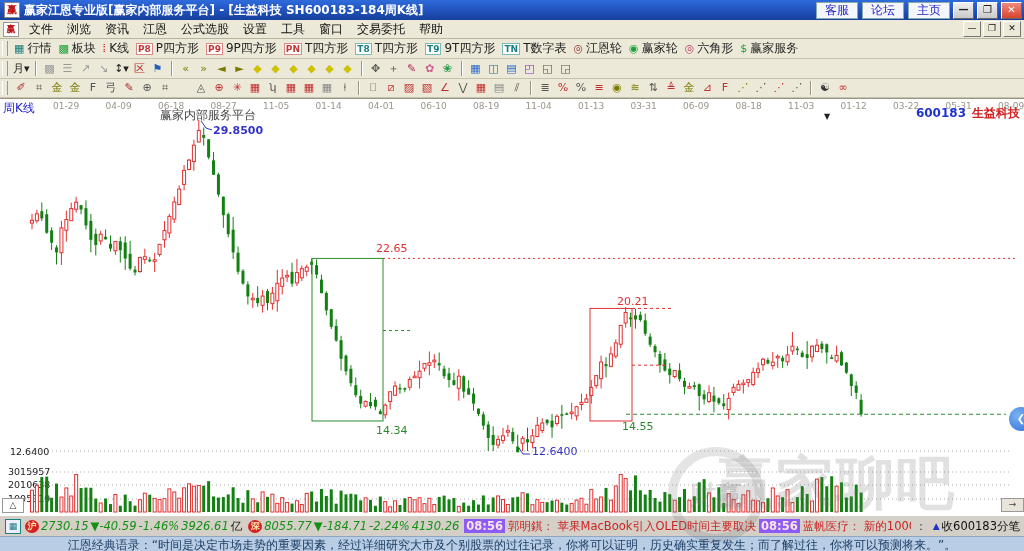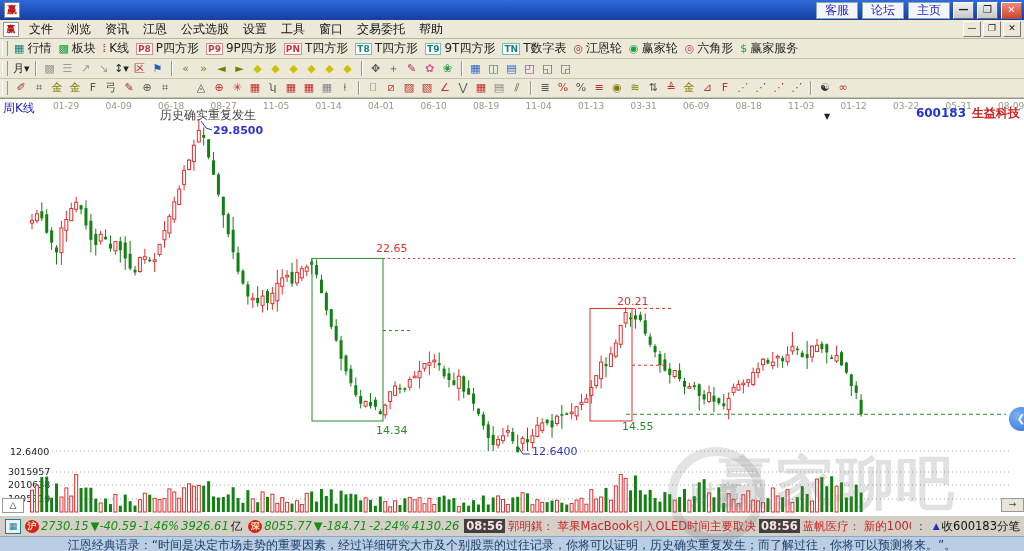--- a/index.html
+++ b/index.html
@@ -64,36 +64,37 @@
   .tri-btn{left:2px;top:399px;width:20px;height:13px;background:#fff;border:1px solid #999;
     font-size:9px;line-height:12px;text-align:center;color:#333;}
   
   .statusbar{height:20px;background:#d4d0c8;border-top:1px solid #fff;display:flex;align-items:center;
     font-size:11.5px;white-space:nowrap;overflow:hidden;padding-left:3px;}
   .st-ico{display:inline-block;width:14px;height:13px;font-size:9px;line-height:13px;text-align:center;margin:0 2px;}
   .grid-ico{color:#1b8080;border:1px solid #1b8080;background:#eef;}
   .idx-ico{background:#d42020;color:#ffe9b0;border-radius:50%;font-weight:bold;}
   .idx-val{color:#159015;margin-right:2px;font-style:italic;}
   .unit{color:#111;margin-right:4px;}
-  .time-badge{background:#404040;color:#ffe3e3;padding:0 2px;margin:0 3px;font-weight:bold;}
+  .time-badge{background:#8b5cf6;color:#ffe3e3;padding:0 2px;margin:0 3px;font-weight:bold;}
   .news-text{color:#cc2222;}
   .tail-colon{color:#333;margin:0 4px;}
   .sort-ico{color:#2233cc;font-size:9px;margin:0 2px;}
   .right-status{color:#111;margin-right:4px;}
   
   .quotebar{height:17px;background:#b9cde4;border-top:1px solid #8fa6c0;display:flex;align-items:center;
     justify-content:center;font-size:12px;color:#1d3f66;white-space:nowrap;overflow:hidden;}
 </style>
 </head>
 <body>
 
 <div class="window">
 
   <div class="titlebar">
     <div class="app-icon">赢</div>
+    <div class="title-text">赢家江恩专业版[赢家内部服务平台] - [生益科技  SH600183-184周K线]</div>
     <div class="title-spacer"></div>
     <div class="tb-link">客服</div>
     <div class="tb-link">论坛</div>
     <div class="tb-link">主页</div>
     <div class="winbtn">—</div>
     <div class="winbtn">❐</div>
     <div class="winbtn close">✕</div>
   </div>
 
   <div class="menubar">
@@ -813,21 +814,21 @@
         <rect x="590" y="306.434331797235" width="42" height="112.55184331797238" fill="none" stroke="#e03030"></rect>
         <text x="617" y="303" fill="#e03030" font-size="11px">20.21</text>
         <line x1="632" x2="672" y1="306.434331797235" y2="306.434331797235" stroke="#e03030" stroke-dasharray="3,3"></line>
         <line x1="632" x2="668" y1="363.1912442396313" y2="363.1912442396313" stroke="#e03030" stroke-dasharray="3,3"></line>
         <line x1="626" x2="1006" y1="412.25230414746545" y2="412.25230414746545" stroke="#2d8a2d" stroke-dasharray="4,3"></line>
         <text x="622" y="428" fill="#2d8a2d" font-size="11px">14.55</text>
         <text x="532" y="453" fill="#3333cc" font-size="11px">12.6400</text>
         <polyline points="519,446 523,452 530,452" fill="none" stroke="#3333cc"></polyline>
       </svg>
     <div class="ovl period-label">周K线</div>
-    <div class="ovl structure-label">历史确实重复发生</div>
+    <div class="ovl structure-label">赢家内部服务平台</div>
     <div class="ovl tiny-caret">▼</div>
     <div class="ovl stock-ident">
       <span class="stock-code">600183</span><span class="stock-name">生益科技</span>
     </div>
     <div class="ovl wm-big">赢家聊吧</div>
     <div class="ovl wm-logo">财赢</div>
     <div class="ovl collapse-btn">❮</div>
     <div class="ovl mini-scroll">→</div>
     <div class="ovl tri-btn">△</div>
   </div>

